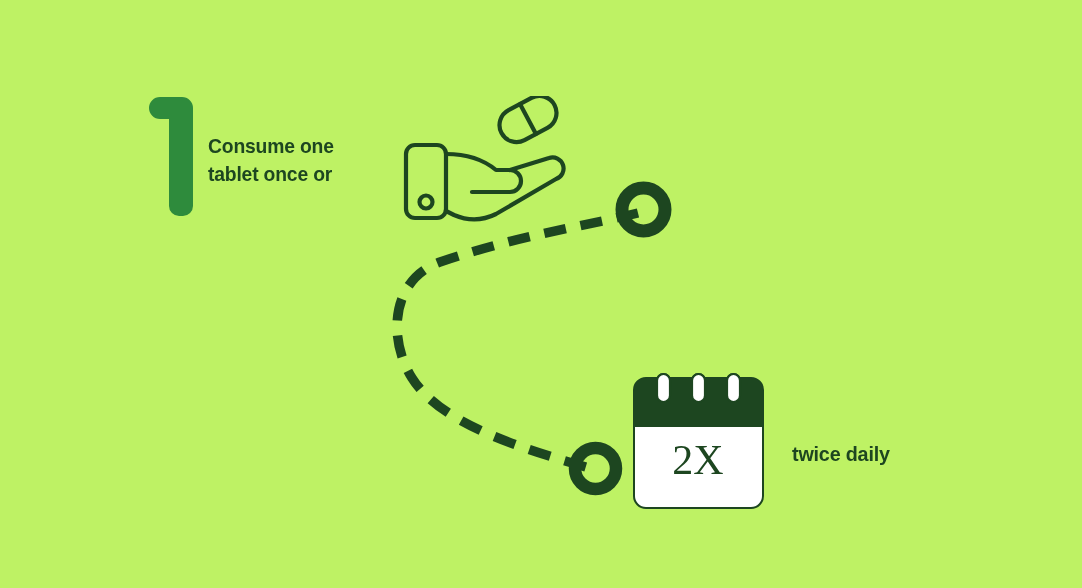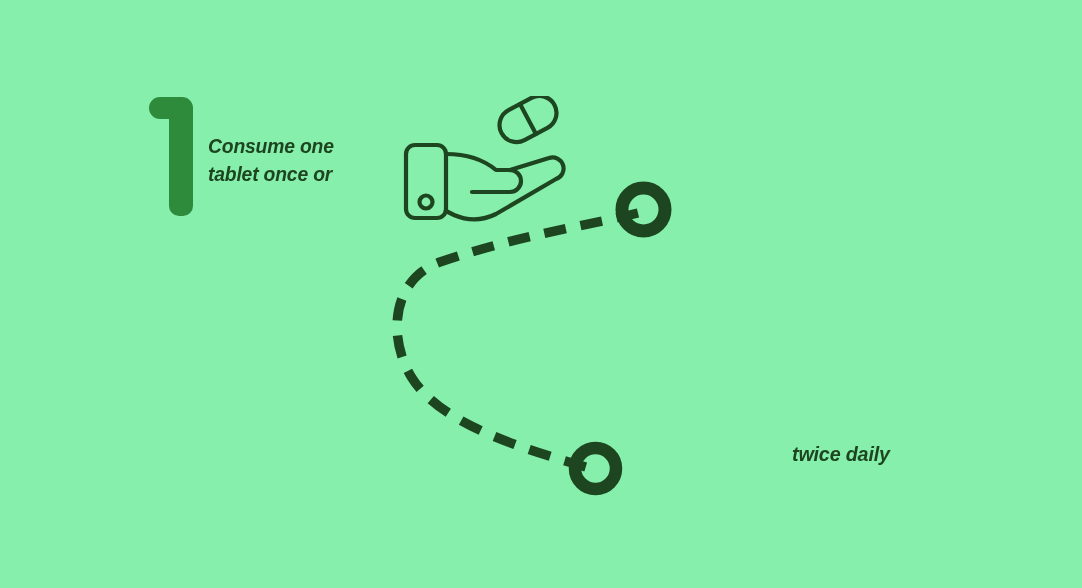--- a/index.html
+++ b/index.html
@@ -7,23 +7,22 @@
     padding: 0;
     background: #ffffff;
   }
   body {
     font-family: "Liberation Sans", sans-serif;
   }
   #canvas {
     position: relative;
     width: 1082px;
     height: 588px;
-    background: #86efac;
+    background: #bef264;
     overflow: hidden;
-    font-style: italic;
   }
 
   
   .step-number {
     position: absolute;
     left: 148px;
     top: 88px;
     width: 46px;
     height: 128px;
   }
@@ -147,16 +146,39 @@
       <circle cx="28.5" cy="28.5" r="21.5" fill="none" stroke="#1d4620" stroke-width="13"></circle>
     </svg>
   </div>
 
   <div class="ring-marker ring-bottom">
     <svg viewBox="0 0 55 55" width="55" height="55" xmlns="http://www.w3.org/2000/svg">
       <circle cx="27.5" cy="27.5" r="20.5" fill="none" stroke="#1d4620" stroke-width="12.5"></circle>
     </svg>
   </div>
 
+  <div class="calendar">
+    <svg viewBox="0 0 133 142" width="133" height="142" xmlns="http://www.w3.org/2000/svg">
+
+      <g>
+        <rect x="25" y="4" width="13" height="28" rx="6.5" ry="6.5" fill="#ffffff" stroke="#1d4620" stroke-width="2.2"></rect>
+        <rect x="60" y="4" width="13" height="28" rx="6.5" ry="6.5" fill="#ffffff" stroke="#1d4620" stroke-width="2.2"></rect>
+        <rect x="95" y="4" width="13" height="28" rx="6.5" ry="6.5" fill="#ffffff" stroke="#1d4620" stroke-width="2.2"></rect>
+      </g>
+
+      <path d="M2 20 A12 12 0 0 1 14 8 H119 A12 12 0 0 1 131 20
+               V126 A12 12 0 0 1 119 138 H14 A12 12 0 0 1 2 126 Z" fill="#ffffff" stroke="#1d4620" stroke-width="2"></path>
+
+      <path d="M2 20 A12 12 0 0 1 14 8 H119 A12 12 0 0 1 131 20 V57 H2 Z" fill="#1d4620"></path>
+
+      <g>
+        <rect x="25" y="4" width="13" height="28" rx="6.5" ry="6.5" fill="#ffffff" stroke="#1d4620" stroke-width="2.2"></rect>
+        <rect x="60" y="4" width="13" height="28" rx="6.5" ry="6.5" fill="#ffffff" stroke="#1d4620" stroke-width="2.2"></rect>
+        <rect x="95" y="4" width="13" height="28" rx="6.5" ry="6.5" fill="#ffffff" stroke="#1d4620" stroke-width="2.2"></rect>
+      </g>
+
+      <text x="66" y="104" text-anchor="middle" font-family="'Liberation Serif', serif" font-size="42" fill="#1d4620">2X</text>
+    </svg>
+  </div>
 
   <div class="caption">twice daily</div>
 
 </div>
 
 </body></html>

